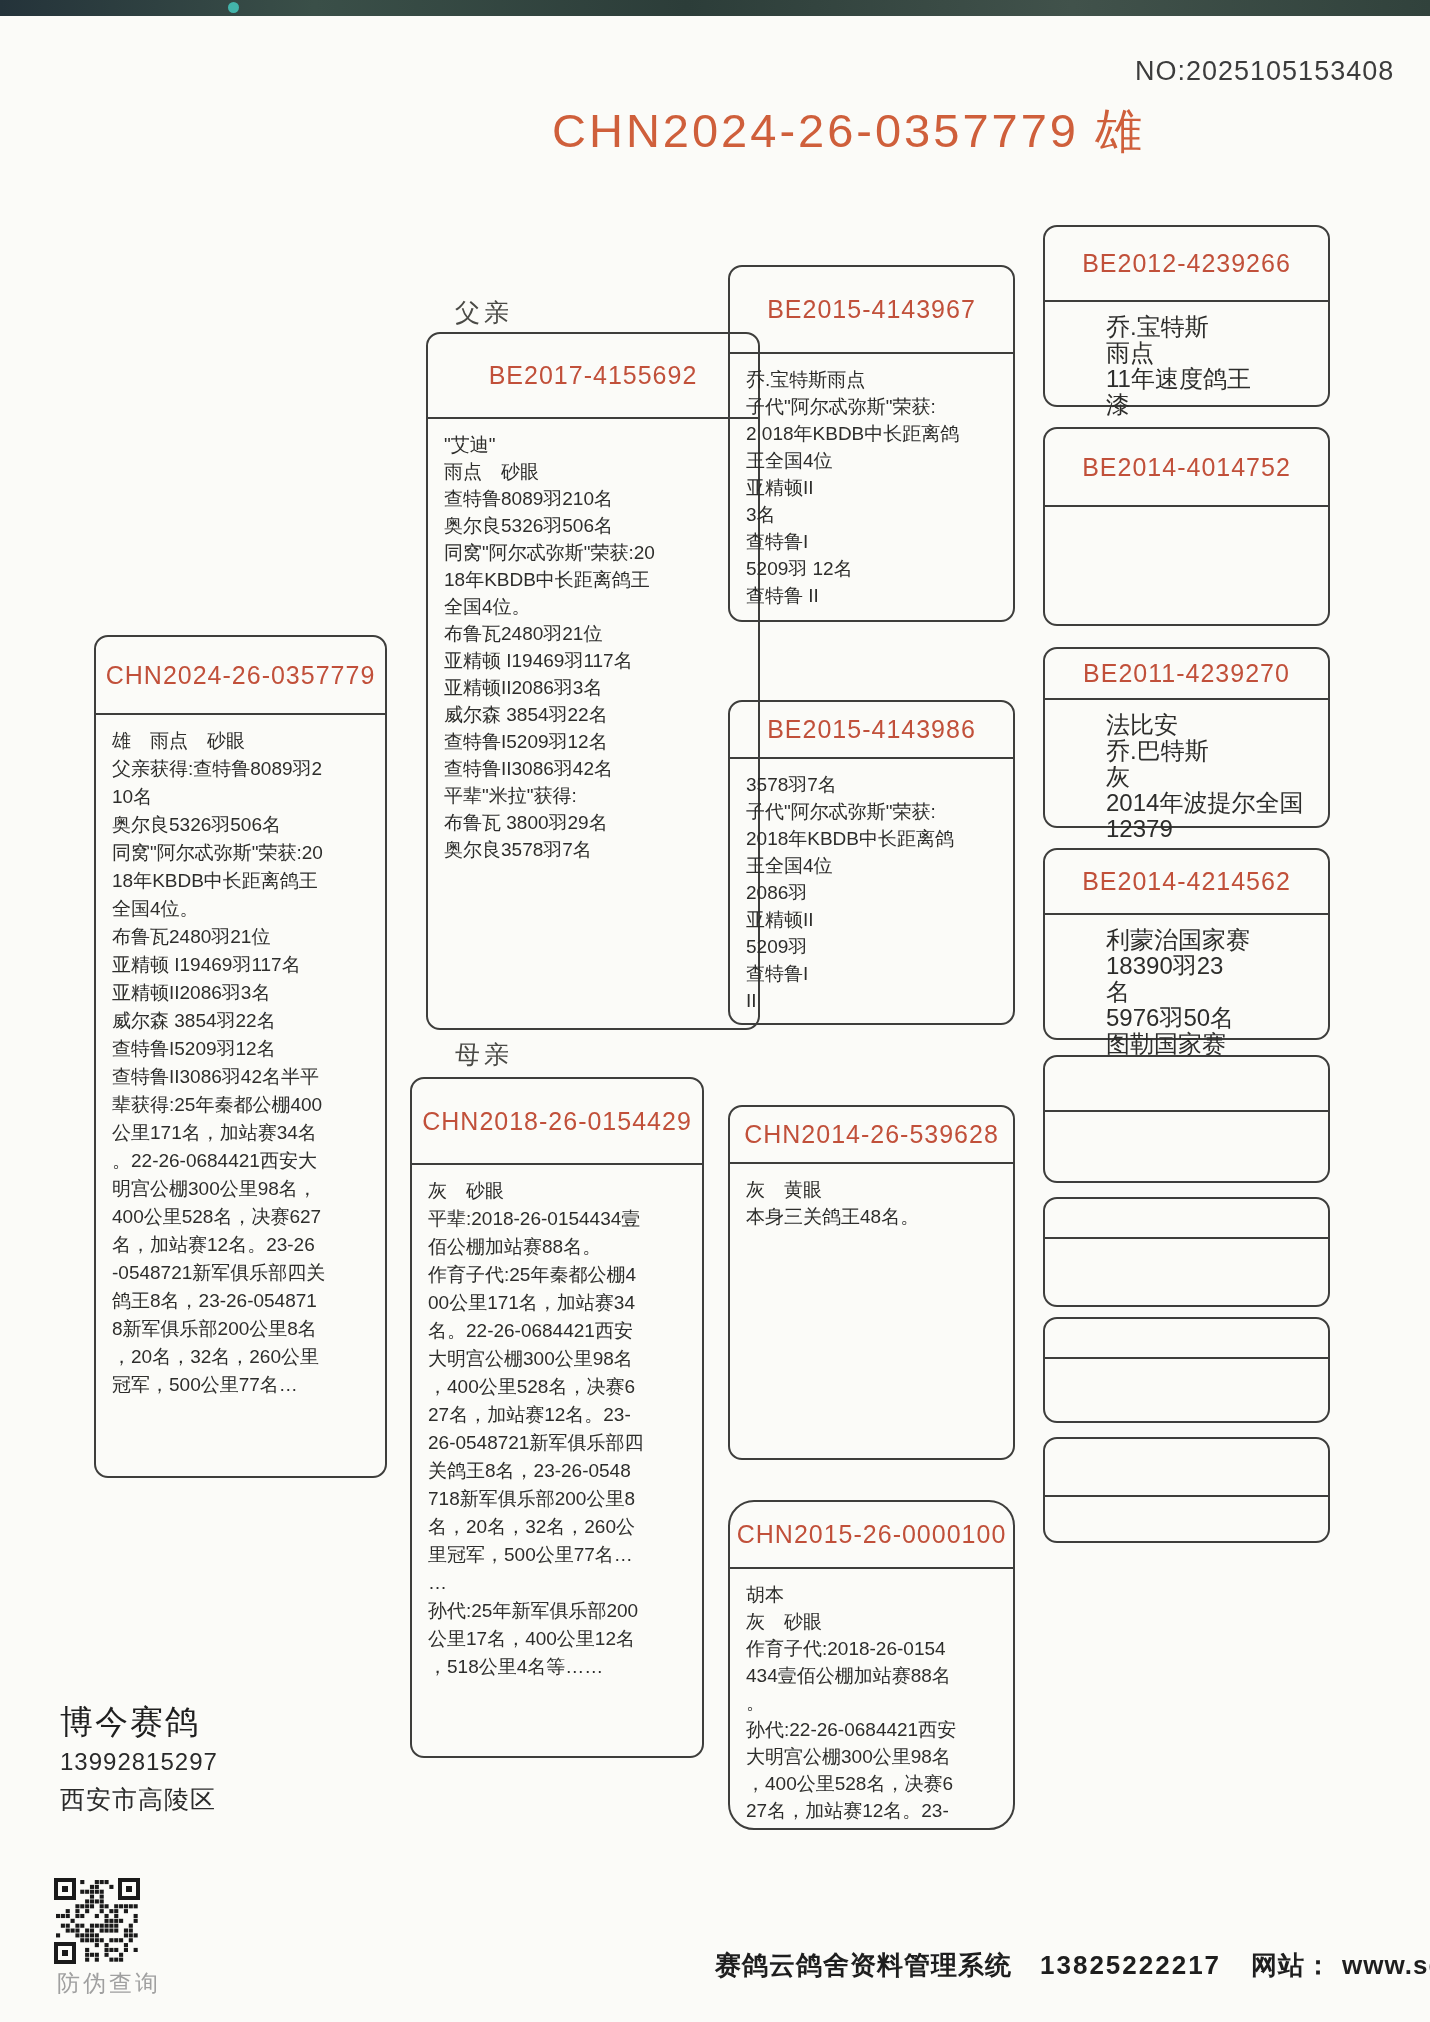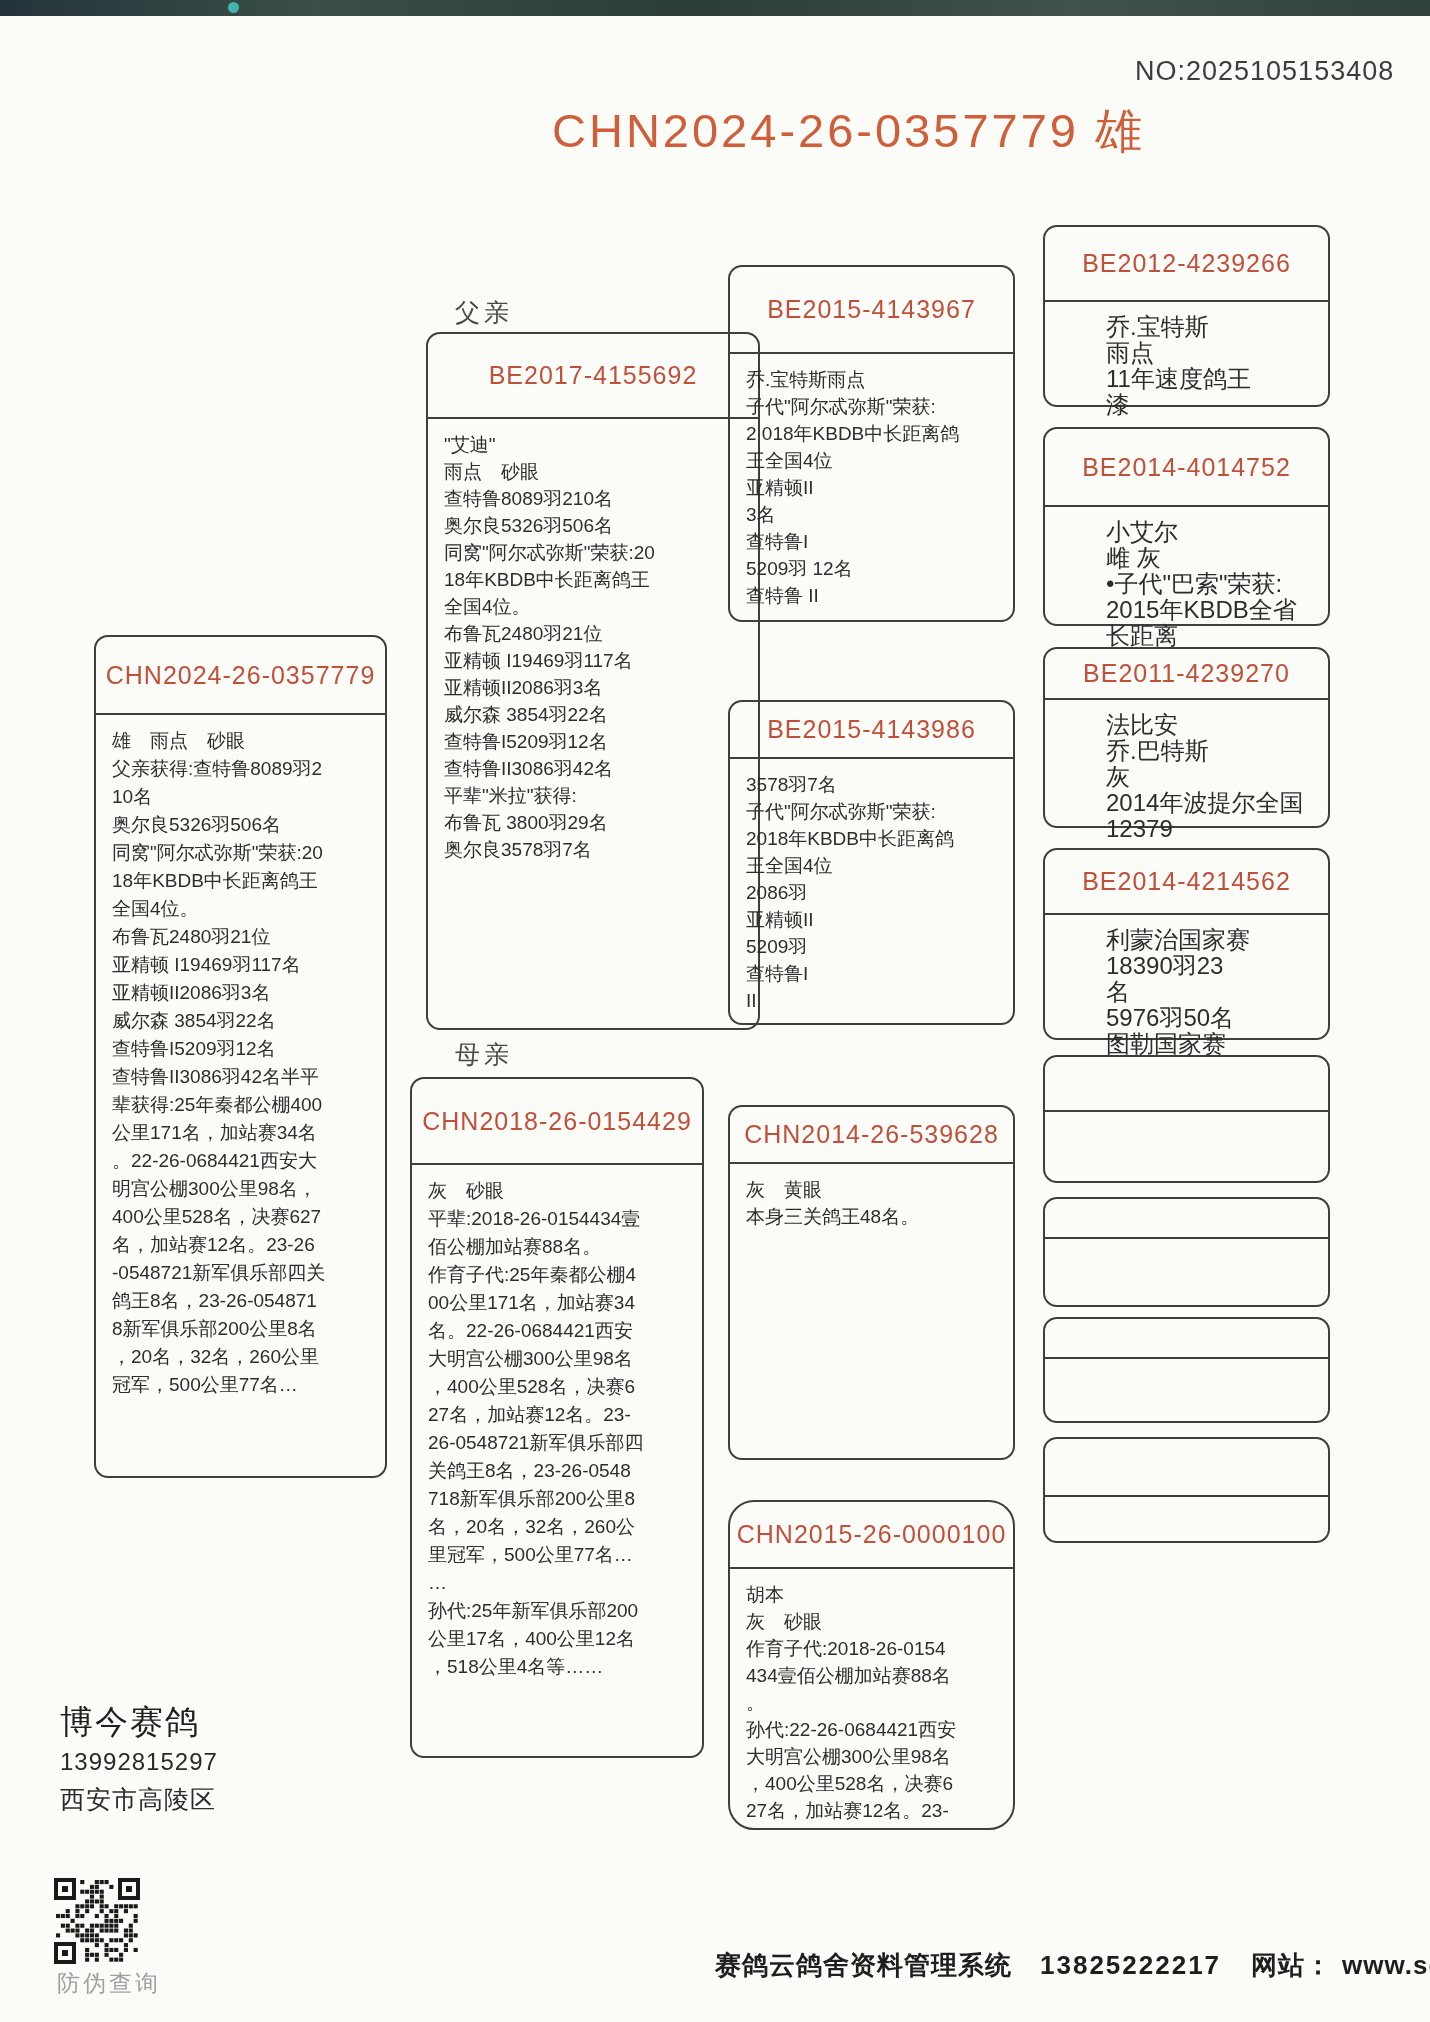--- a/index.html
+++ b/index.html
@@ -197,24 +197,20 @@
 
   <div class="pbox b-gg1">
     <div class="pbox-header" style="height:75px">BE2012-4239266</div>
     <div class="pbox-body gg">乔.宝特斯
 雨点
 11年速度鸽王
 漆</div>
   </div>
   <div class="pbox b-gg2">
     <div class="pbox-header" style="height:78px">BE2014-4014752</div>
-    <div class="pbox-body gg">小艾尔
-雌 灰
-•子代"巴索"荣获:
-2015年KBDB全省长距离</div>
   </div>
   <div class="pbox b-gg3">
     <div class="pbox-header" style="height:51px">BE2011-4239270</div>
     <div class="pbox-body gg">法比安
 乔.巴特斯
 灰
 2014年波提尔全国12379</div>
   </div>
   <div class="pbox b-gg4">
     <div class="pbox-header" style="height:65px">BE2014-4214562</div>

